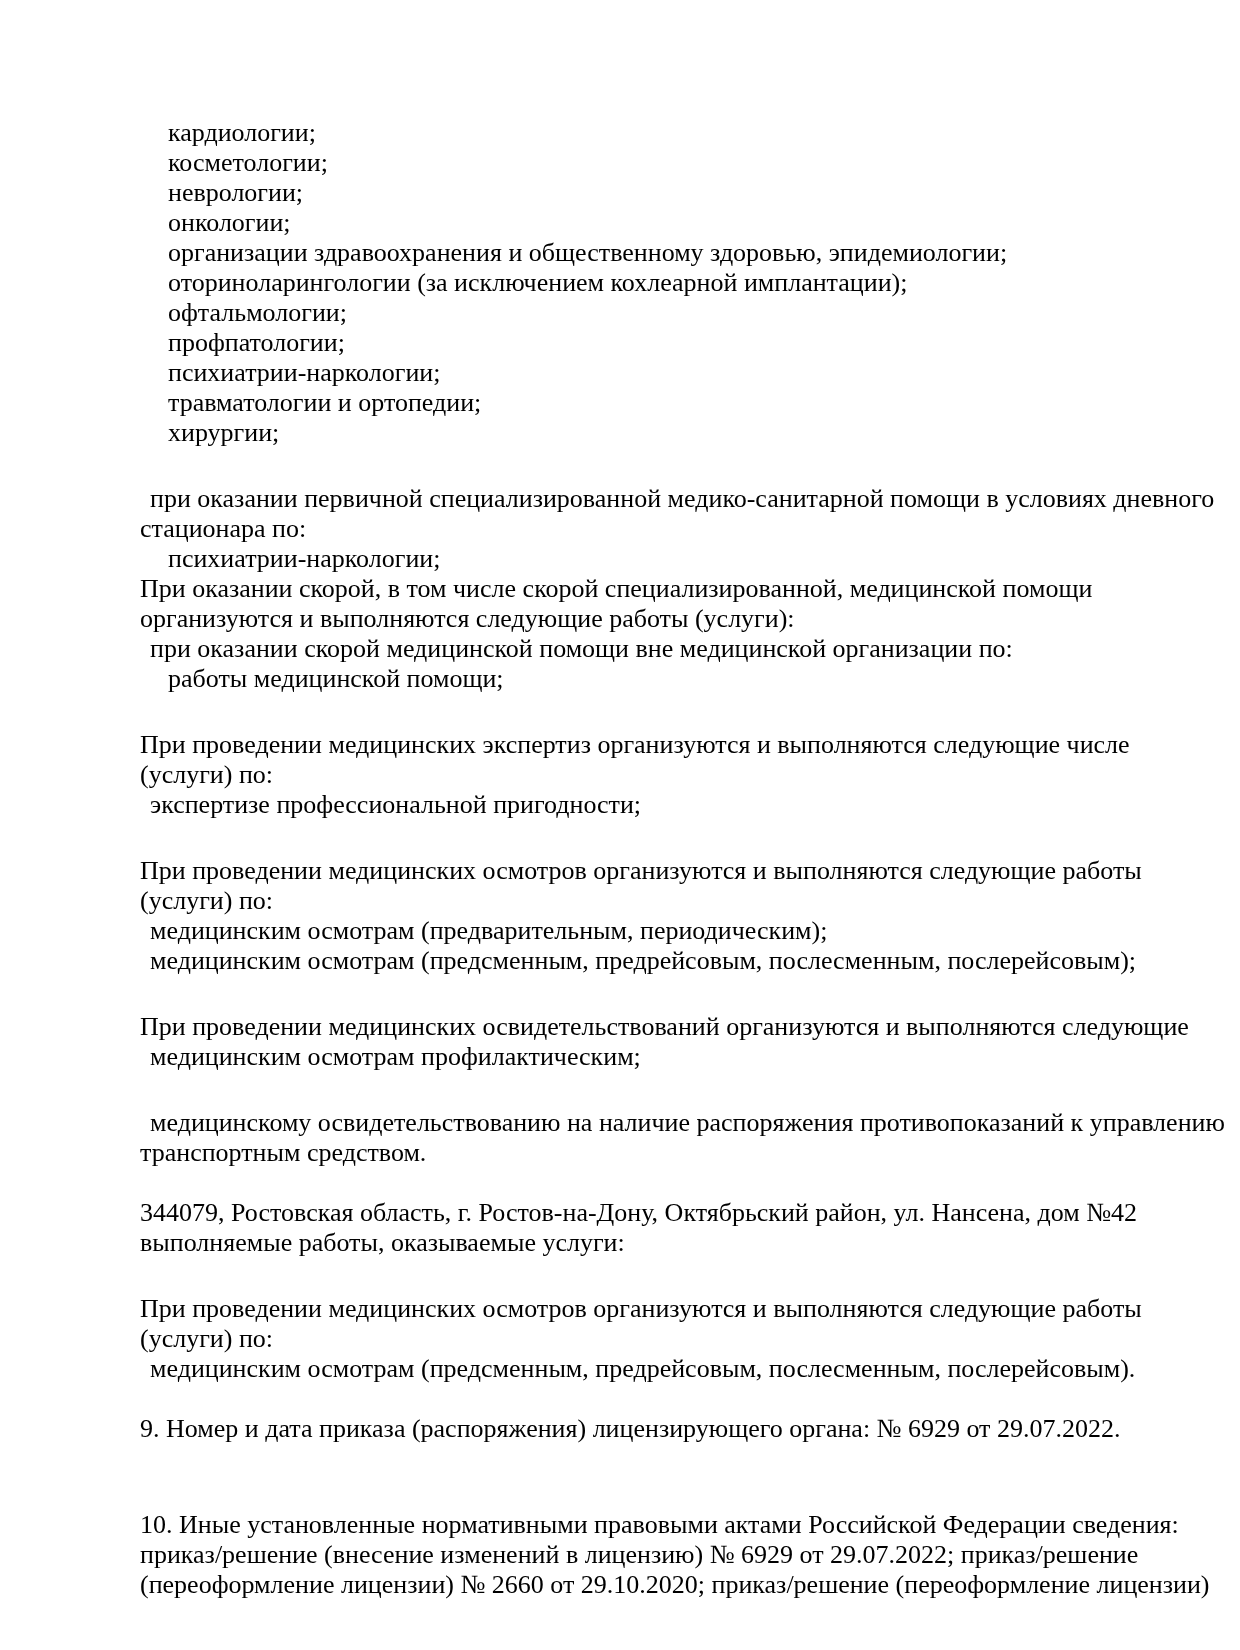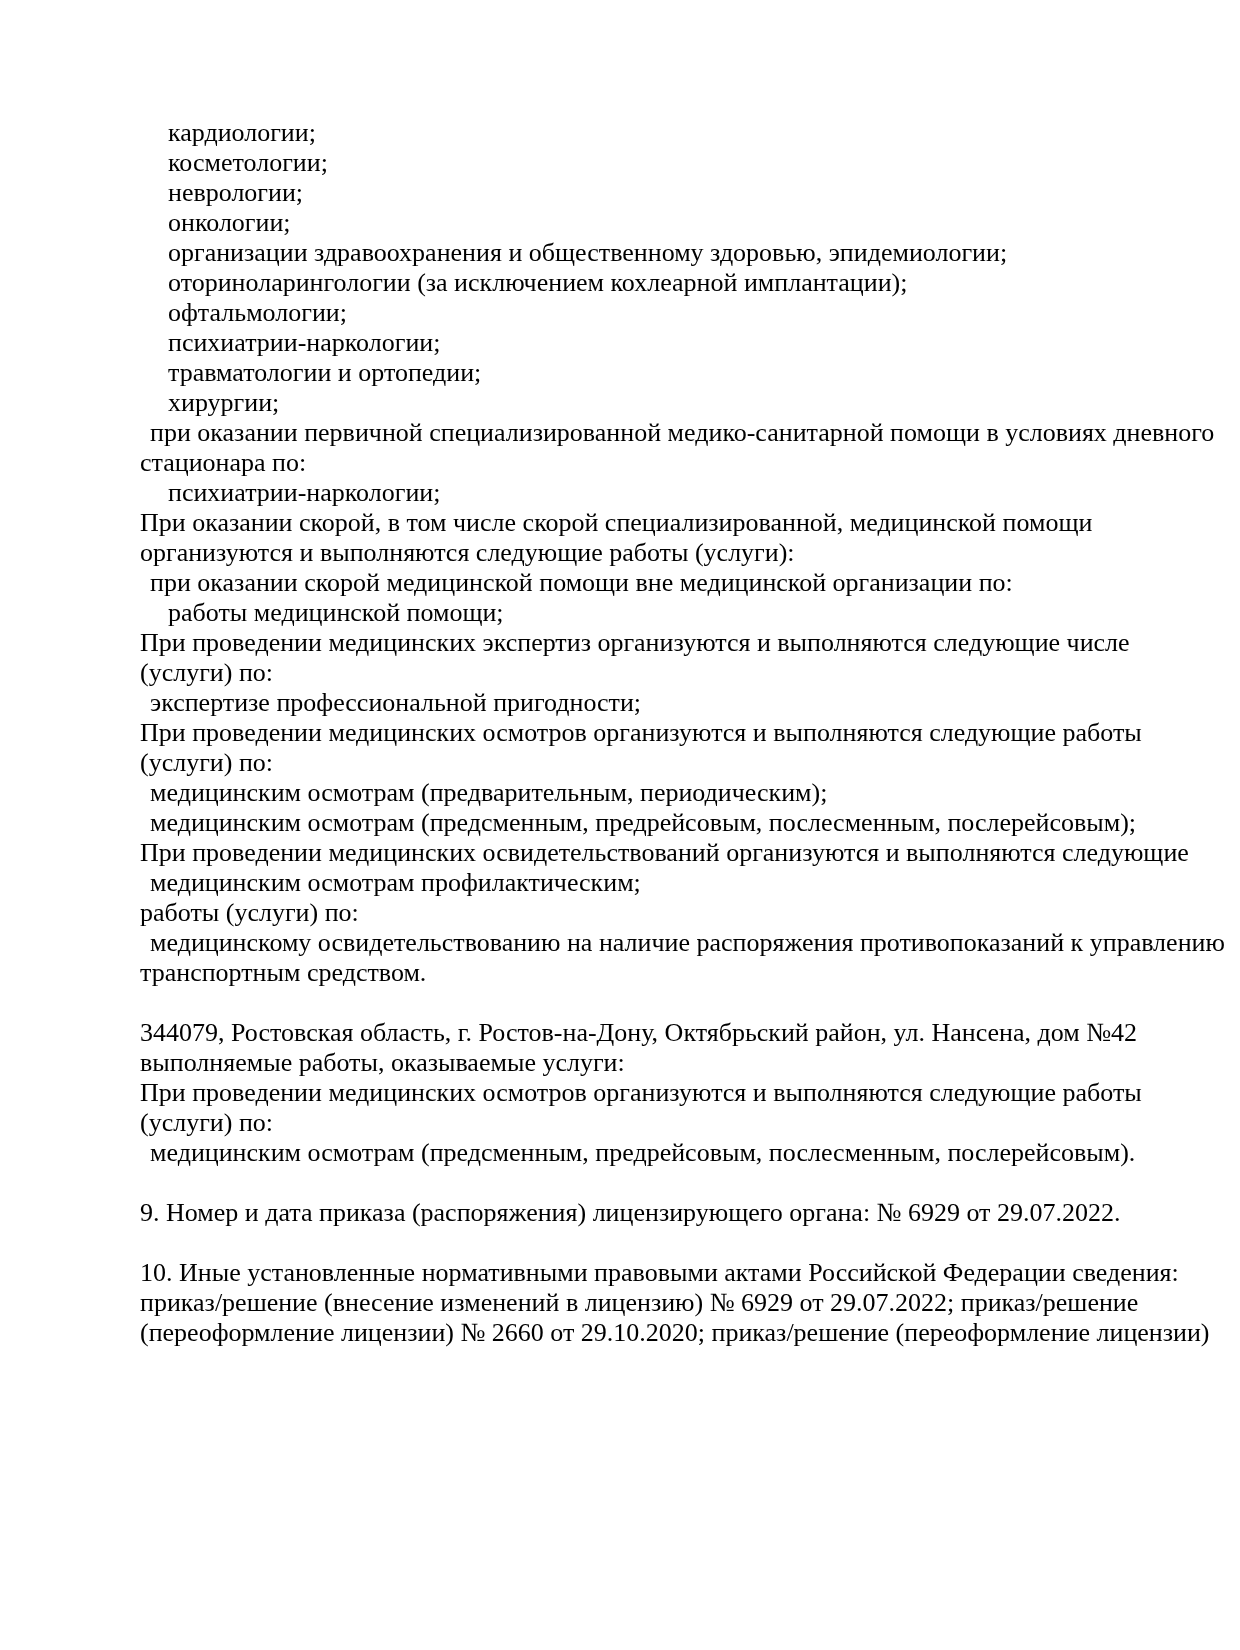--- a/index.html
+++ b/index.html
@@ -27,54 +27,54 @@
   }
   .ln {
     height: 30px;
     line-height: 30px;
     font-size: 26px;
     white-space: nowrap;
     letter-spacing: 0;
   }
   .ind1 { padding-left: 10px; }
   .ind2 { padding-left: 28px; }
-  .just { text-align: justify; text-align-last: justify; }
+  .just { text-align: justify; text-align-last: justify; margin-top: 36px; }
 </style>
 </head>
 <body>
 
 <div class="page">
   <div class="doc">
     <div class="ln ind2">кардиологии;</div>
     <div class="ln ind2">косметологии;</div>
     <div class="ln ind2">неврологии;</div>
     <div class="ln ind2">онкологии;</div>
     <div class="ln ind2">организации здравоохранения и общественному здоровью, эпидемиологии;</div>
     <div class="ln ind2">оториноларингологии (за исключением кохлеарной имплантации);</div>
     <div class="ln ind2">офтальмологии;</div>
+    <div class="ln ind2">профпатологии;</div>
     <div class="ln ind2">психиатрии-наркологии;</div>
     <div class="ln ind2">травматологии и ортопедии;</div>
     <div class="ln ind2">хирургии;</div>
     <div class="ln ind1 just">при оказании первичной специализированной медико-санитарной помощи в условиях дневного</div>
     <div class="ln">стационара по:</div>
     <div class="ln ind2">психиатрии-наркологии;</div>
     <div class="ln">При оказании скорой, в том числе скорой специализированной, медицинской помощи</div>
     <div class="ln">организуются и выполняются следующие работы (услуги):</div>
     <div class="ln ind1">при оказании скорой медицинской помощи вне медицинской организации по:</div>
     <div class="ln ind2">работы медицинской помощи;</div>
     <div class="ln just">При проведении медицинских экспертиз организуются и выполняются следующие числе</div>
     <div class="ln">(услуги) по:</div>
     <div class="ln ind1">экспертизе профессиональной пригодности;</div>
     <div class="ln just">При проведении медицинских осмотров организуются и выполняются следующие работы</div>
     <div class="ln">(услуги) по:</div>
     <div class="ln ind1">медицинским осмотрам (предварительным, периодическим);</div>
     <div class="ln ind1">медицинским осмотрам (предсменным, предрейсовым, послесменным, послерейсовым);</div>
     <div class="ln just">При проведении медицинских освидетельствований организуются и выполняются следующие</div>
     <div class="ln ind1">медицинским осмотрам профилактическим;</div>
-    <div class="ln">работы (услуги) по:</div>
     <div class="ln ind1 just">медицинскому освидетельствованию на наличие распоряжения противопоказаний к управлению</div>
     <div class="ln">транспортным средством.</div>
     <div class="ln"></div>
     <div class="ln">344079, Ростовская область, г. Ростов-на-Дону, Октябрьский район, ул. Нансена, дом №42</div>
     <div class="ln">выполняемые работы, оказываемые услуги:</div>
     <div class="ln just">При проведении медицинских осмотров организуются и выполняются следующие работы</div>
     <div class="ln">(услуги) по:</div>
     <div class="ln ind1">медицинским осмотрам (предсменным, предрейсовым, послесменным, послерейсовым).</div>
     <div class="ln"></div>
     <div class="ln">9. Номер и дата приказа (распоряжения) лицензирующего органа: № 6929 от 29.07.2022.</div>

